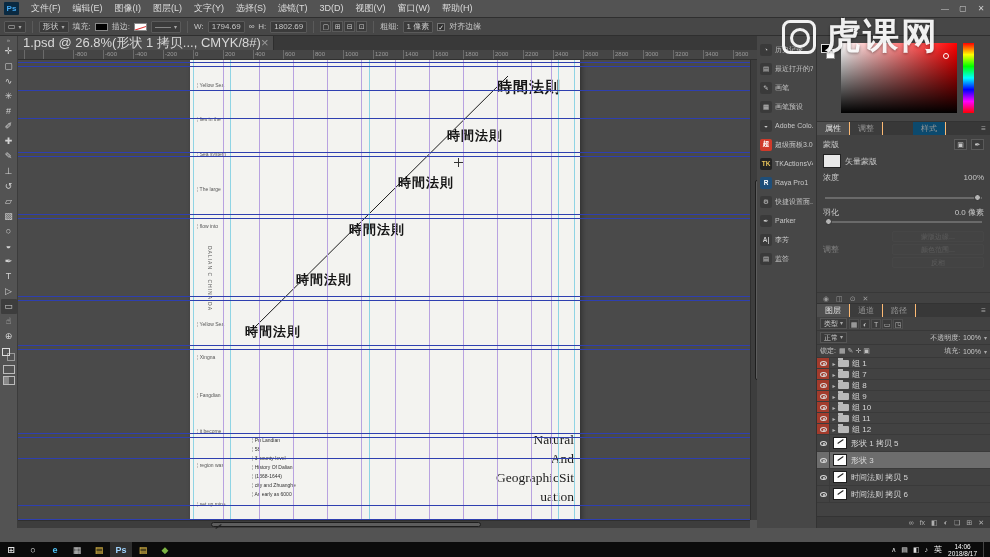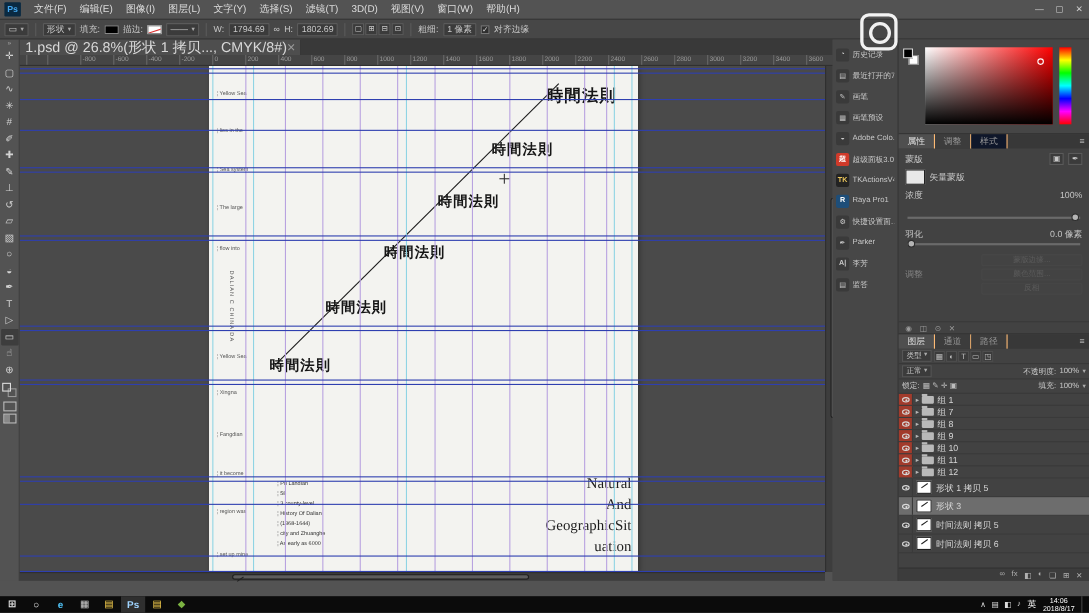--- a/index.html
+++ b/index.html
@@ -503,21 +503,21 @@
         </div>
         <div class="cp-hue" data-name="hue-slider"></div>
       </div>
 
       <div class="props-panel" data-name="properties-panel">
         <div class="panel-tabs" data-name="properties-tabs">
           <span class="tabs-host" style="display:flex">
 
           <span class="ptab" data-name="panel-tab" style="background: rgb(79, 79, 79); color: rgb(226, 226, 226);">属性</span>
               <span class="ptab" data-name="panel-tab" style="background: rgb(60, 60, 60); color: rgb(150, 150, 150);">调整</span>
-              <span class="ptab" data-name="panel-tab" style="background: #0f172a; color: rgb(150, 150, 150);">样式</span>
+              <span class="ptab" data-name="panel-tab" style="background: #0c4a6e; color: rgb(150, 150, 150); margin-left: 30px;">样式</span>
             </span>
           <span class="pmenu" data-name="panel-menu-icon">≡</span>
         </div>
         <div class="pbody">
           <div class="prow">
             <span data-name="mask-section-label">蒙版</span>
             <span class="sp"></span>
             <span class="picon" data-name="pixel-mask-icon">▣</span>
             <span class="picon" data-name="vector-mask-icon">✒</span>
           </div>
@@ -748,15 +748,16 @@
       <span class="tb-time" data-name="clock">
         <span>14:06</span><br>
         <span>2018/8/17</span>
       </span>
       <span class="show-desktop" data-name="show-desktop-button"></span>
     </div>
   </div>
 
   <div class="watermark" data-name="watermark">
     <span class="wm-logo" data-name="watermark-logo-icon"></span>
+    <span class="wm-text" data-name="watermark-text">虎课网</span>
   </div>
 
 </div>
 
 </body></html>

